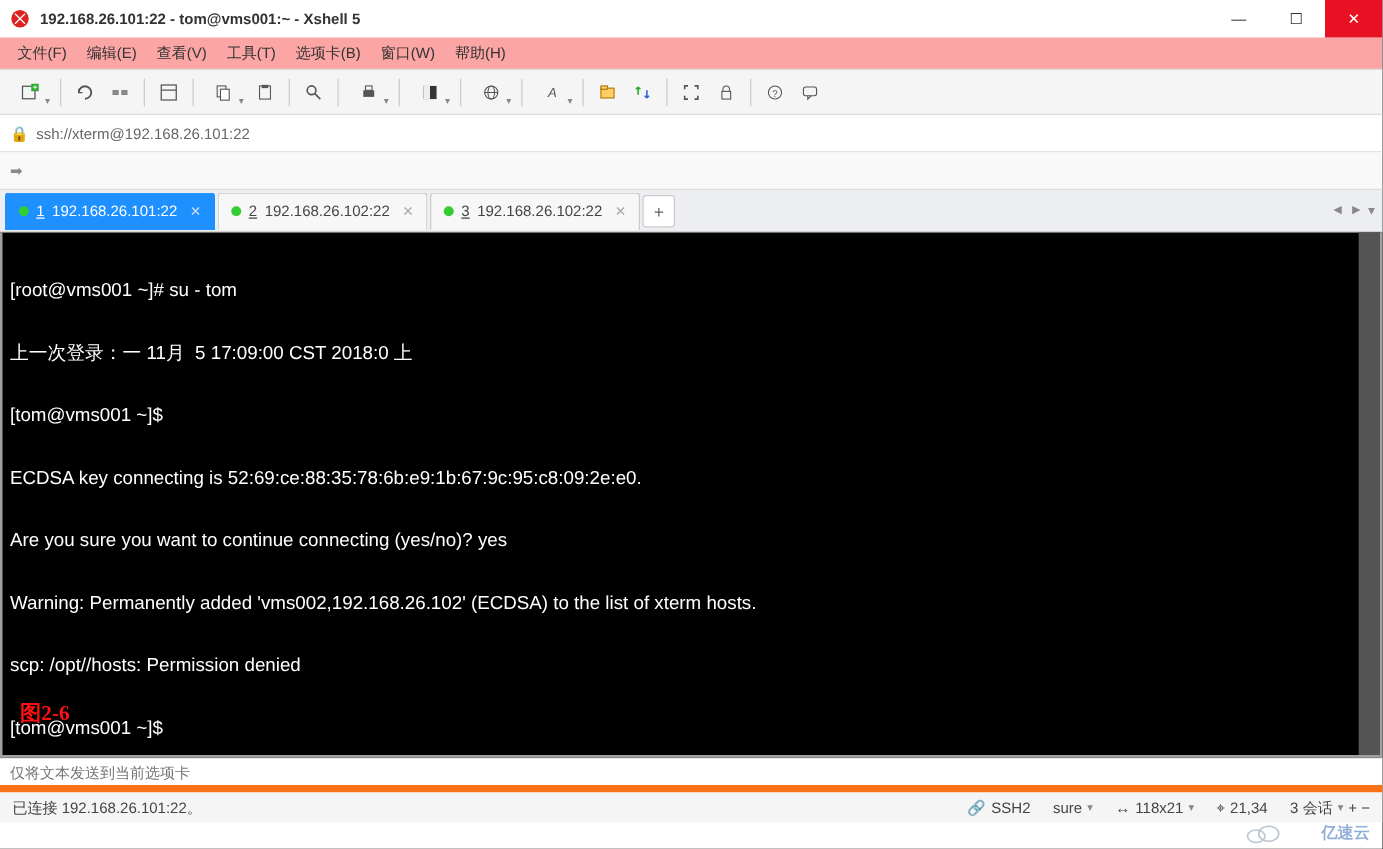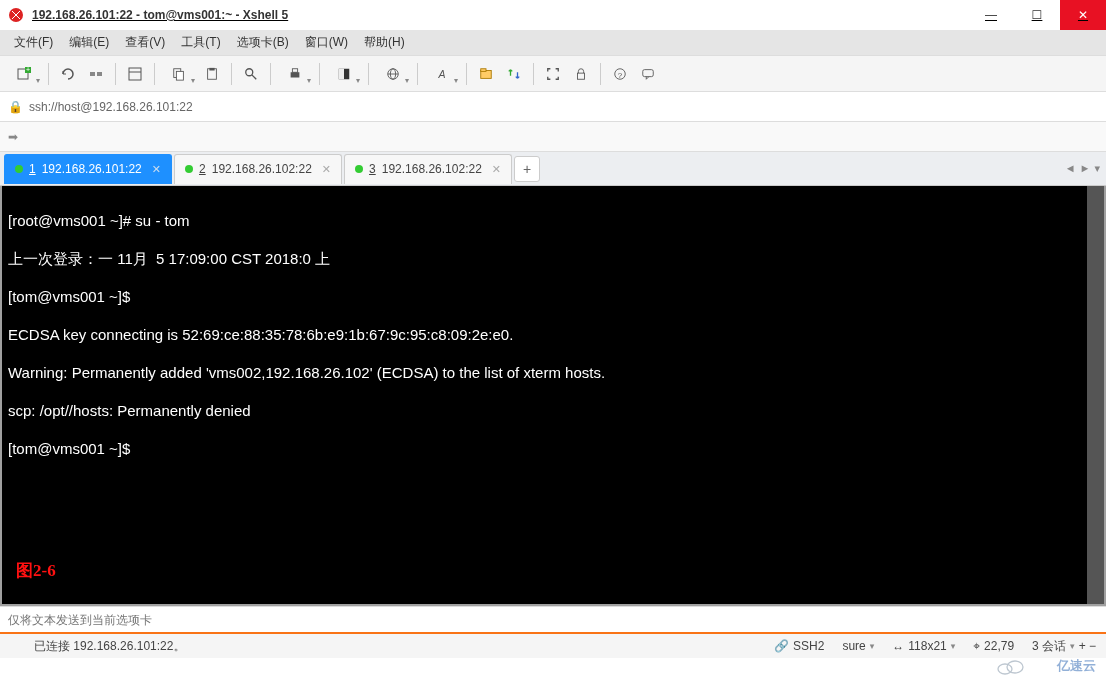--- a/index.html
+++ b/index.html
@@ -1,50 +1,50 @@
 <!DOCTYPE html>
 <html><head>
 <meta charset="utf-8">
 <style>
 * { margin: 0; padding: 0; box-sizing: border-box; font-family: "Microsoft YaHei", Arial, sans-serif; }
 body { background: #fff; width: 1106px; height: 679px; overflow: hidden; position: relative; }
-.titlebar { height: 30px; display: flex; align-items: center; padding: 0 0 0 8px; background: #fff; text-decoration: underline; }
+.titlebar { height: 30px; display: flex; align-items: center; padding: 0 0 0 8px; background: #fff; }
 .app-icon { width: 16px; height: 16px; margin-right: 8px; }
 .title-text { font-size: 12px; font-weight: bold; color: #333; flex: 1; }
 .win-controls { display: flex; }
 .win-btn { width: 46px; height: 30px; display: flex; align-items: center; justify-content: center; font-size: 12px; color: #333; }
 .win-btn.close { background: #e81123; color: #fff; }
-.menubar { height: 26px; display: flex; align-items: center; padding: 0 8px; background: #e5e5e5; border-bottom: 1px solid #ddd; gap: 4px; }
+.menubar { height: 26px; display: flex; align-items: center; padding: 0 8px; background: #fca5a5; border-bottom: 1px solid #ddd; gap: 4px; }
 .menu-item { font-size: 12px; color: #333; padding: 4px 6px; }
 .toolbar { height: 36px; display: flex; align-items: center; padding: 0 6px; background: #f5f5f5; border-bottom: 1px solid #ddd; gap: 2px; }
 .tb-btn { width: 26px; height: 26px; display: flex; align-items: center; justify-content: center; border-radius: 3px; color: #555; }
 .tb-btn.drop { width: 36px; position: relative; }
 .tb-btn.drop::after { content: "▾"; font-size: 8px; position: absolute; right: 2px; bottom: 2px; color: #888; }
 .tb-sep { width: 1px; height: 22px; background: #ccc; margin: 0 4px; }
 .addressbar { height: 30px; display: flex; align-items: center; padding: 0 8px; background: #fff; border-bottom: 1px solid #ddd; font-size: 12px; color: #666; gap: 6px; }
 .lock-icon { color: #888; }
 .hintbar { height: 30px; display: flex; align-items: center; padding: 0 8px; background: #f9f9f9; border-bottom: 1px solid #ddd; font-size: 12px; color: #888; gap: 6px; }
 .tabstrip { height: 34px; display: flex; align-items: center; background: #eceef1; border-bottom: 1px solid #ccc; padding-left: 4px; position: relative; }
 .tab { height: 30px; display: flex; align-items: center; padding: 0 10px; font-size: 12px; color: #444; background: #f7f7f7; border: 1px solid #ccc; border-bottom: none; margin-right: 2px; gap: 6px; border-radius: 3px 3px 0 0; }
 .tab.active { background: #1e90ff; color: #fff; border-color: #1e90ff; }
 .tab-dot { width: 8px; height: 8px; border-radius: 50%; background: #3c3; }
 .tab.active .tab-num { text-decoration: underline; }
 .tab-num { text-decoration: underline; }
 .tab-close { font-size: 11px; color: #aaa; margin-left: 4px; }
 .tab.active .tab-close { color: #cde; }
 .tab-add { width: 26px; height: 26px; display: flex; align-items: center; justify-content: center; border: 1px solid #ccc; background: #fff; font-size: 14px; color: #666; border-radius: 3px; }
 .tab-nav { position: absolute; right: 6px; display: flex; gap: 4px; color: #888; font-size: 11px; }
 .terminal { background: #000; color: #fff; font-family: "Consolas", "Courier New", monospace; font-size: 15px; line-height: 19px; padding: 6px 6px; height: 420px; overflow: hidden; position: relative; white-space: pre; border: 2px solid #a0a0a0; border-top: none; }
-.term-line { white-space: pre; }
+.term-line { white-space: pre; margin-top: 12px; }
 .fig-label { position: absolute; left: 14px; bottom: 24px; color: #ff1111; font-family: "Microsoft YaHei"; font-weight: bold; font-size: 17px; }
 .scrollbar-v { position: absolute; right: 0; top: 0; width: 17px; height: 100%; background: #2a2a2a; }
 .scroll-thumb { position: absolute; top: 0; width: 100%; height: 100%; background: #555; }
-.sendbar { height: 28px; display: flex; align-items: center; padding: 0 8px; background: #fff; border-top: 1px solid #ddd; border-bottom: 2px solid #f97316; font-size: 12px; color: #888; }
+.sendbar { height: 28px; display: flex; align-items: center; padding: 0 8px; background: #fff; border-top: 1px solid #ddd; border-bottom: 6px solid #f97316; font-size: 12px; color: #888; }
 .statusbar { height: 24px; display: flex; align-items: center; padding: 0 10px; background: #f5f5f5; font-size: 12px; color: #444; gap: 18px; }
-.status-left { flex: 1; margin-left: 24px; }
+.status-left { flex: 1; }
 .status-seg { display: flex; align-items: center; gap: 4px; }
 .chev { font-size: 9px; color: #888; }
 .watermark { position: absolute; right: 10px; bottom: 4px; opacity: 0.55; display: flex; align-items: center; gap: 4px; }
 .wm-logo { width: 30px; height: 18px; }
 .wm-txt { font-size: 13px; color: #3a70b8; font-weight: bold; margin-left: 28px; }
 </style>
 </head>
 <body>
 
 <div class="titlebar">
@@ -181,21 +181,21 @@
   <div class="tb-btn">
       <svg width="14" height="14" viewBox="0 0 16 16">
         <rect x="2" y="3" width="12" height="8" rx="2" fill="none" stroke="#555"></rect>
         <path d="M6 11 L6 14 L9 11" fill="none" stroke="#555"></path>
       </svg>
     </div>
 </div>
 
 <div class="addressbar">
   <span class="lock-icon">🔒</span>
-  <span>ssh://host@192.168.26.101:22</span>
+  <span>ssh://xterm@192.168.26.101:22</span>
 </div>
 
 <div class="hintbar">
   <span>➡</span>
 </div>
 
 <div class="tabstrip">
   <div class="tab active">
     <span class="tab-dot"></span>
     <span class="tab-num">1</span>
@@ -220,22 +220,23 @@
     <span>►</span>
     <span>▾</span>
   </div>
 </div>
 
 <div class="terminal">
 <div class="term-line">[root@vms001 ~]# su - tom</div>
 <div class="term-line">上一次登录：一 11月  5 17:09:00 CST 2018:0 上</div>
 <div class="term-line">[tom@vms001 ~]$</div>
 <div class="term-line">ECDSA key connecting is 52:69:ce:88:35:78:6b:e9:1b:67:9c:95:c8:09:2e:e0.</div>
+<div class="term-line">Are you sure you want to continue connecting (yes/no)? yes</div>
 <div class="term-line">Warning: Permanently added 'vms002,192.168.26.102' (ECDSA) to the list of xterm hosts.</div>
-<div class="term-line">scp: /opt//hosts: Permanently denied</div>
+<div class="term-line">scp: /opt//hosts: Permission denied</div>
 <div class="term-line">[tom@vms001 ~]$</div>
 
 
 
 
 <div class="fig-label">图2-6</div>
 <div class="scrollbar-v"><div class="scroll-thumb"></div></div>
 </div>
 
 <div class="sendbar">
@@ -252,21 +253,21 @@
       <span>sure</span>
       <span class="chev">▾</span>
     </div>
   <div class="status-seg">
       <span>↔</span>
       <span>118x21</span>
       <span class="chev">▾</span>
     </div>
   <div class="status-seg">
       <span>⌖</span>
-      <span>22,79</span>
+      <span>21,34</span>
     </div>
   <div class="status-seg">
       <span>3 会话</span>
       <span class="chev">▾</span>
       <span>+ −</span>
     </div>
 </div>
 
 <div class="watermark">
   <svg class="wm-logo" viewBox="0 0 30 18">

